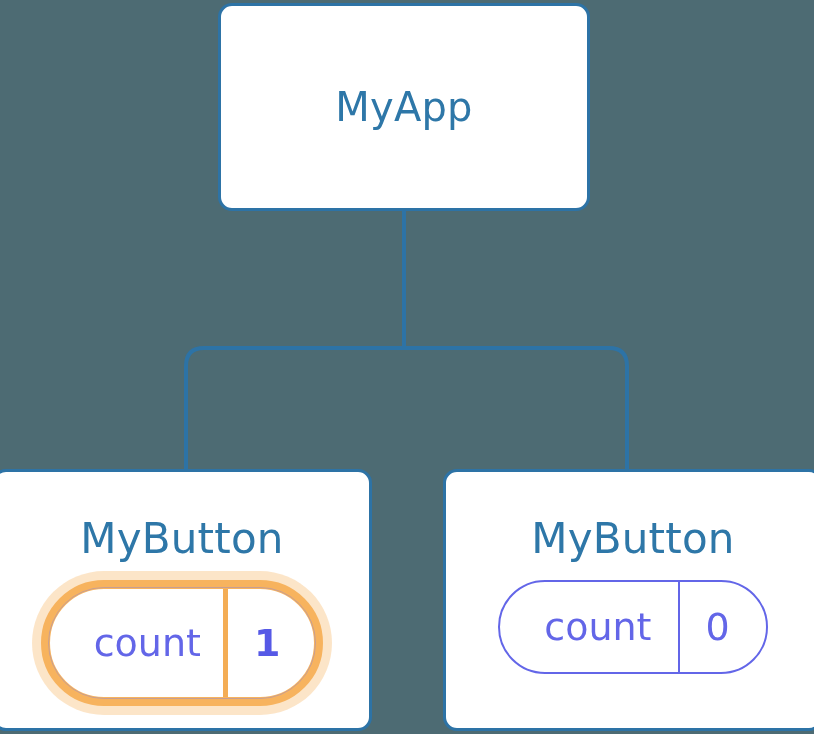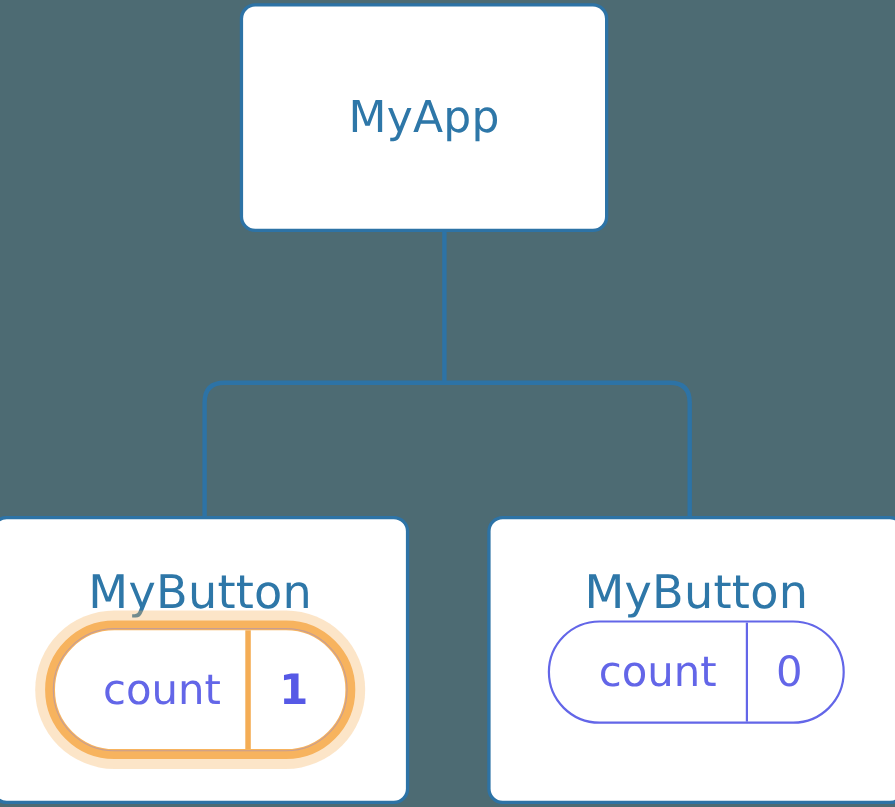--- a/index.html
+++ b/index.html
@@ -37,21 +37,21 @@
     border: 3px solid #2d73a6;
     border-radius: 14px;
     box-sizing: border-box;
     display: flex;
     flex-direction: column;
     align-items: center;
   }
   #node-root {
     left: 218px;
     top: 3px;
-    width: 335px;
+    width: 372px;
     height: 208px;
     justify-content: center;
   }
   #node-child-left {
     left: -8px;
     top: 469px;
     width: 380px;
     height: 262px;
   }
   #node-child-right {
@@ -71,21 +71,21 @@
   #node-root .node-title {
     font-size: 40px;
   }
   .child-title {
     margin-top: 46px;
     font-size: 42px;
   }
   
   .pill-area {
     position: relative;
-    margin-top: 4px;
+    margin-top: 20px;
     display: flex;
     align-items: center;
     justify-content: center;
   }
   .pill {
     position: relative;
     display: flex;
     align-items: stretch;
     box-sizing: border-box;
     border: 2px solid #6366e8;

